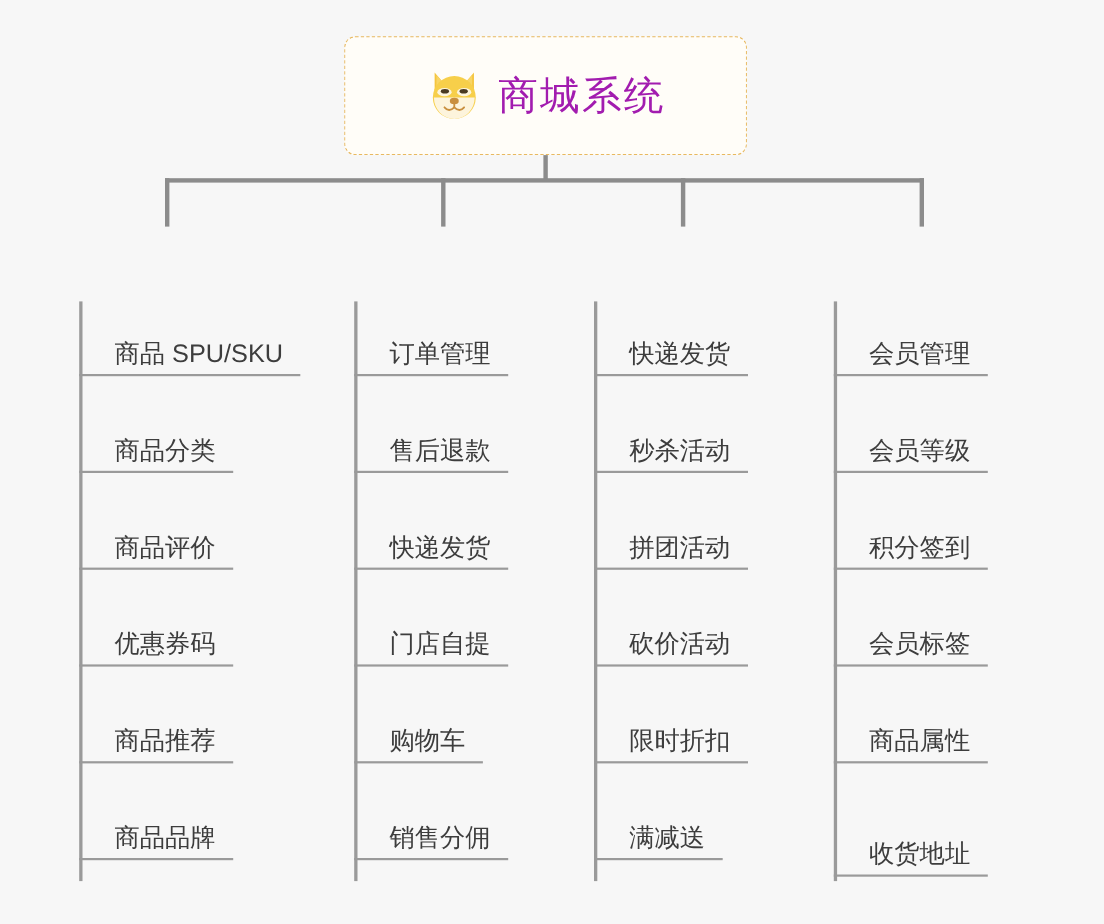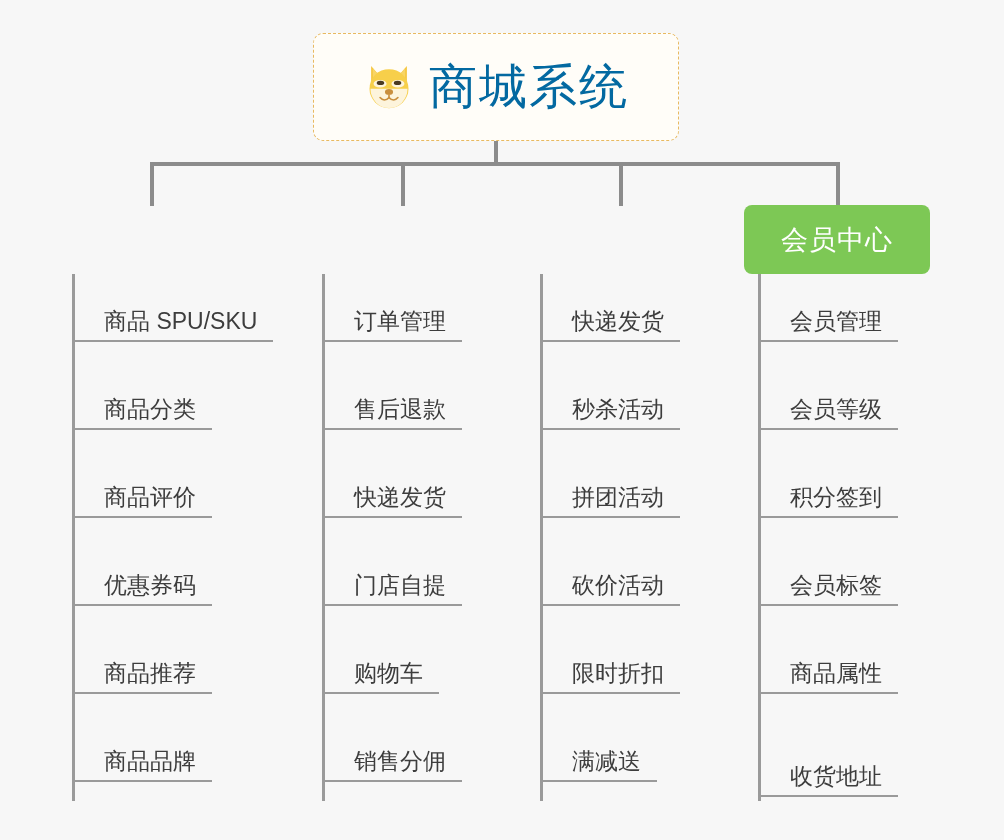--- a/index.html
+++ b/index.html
@@ -16,21 +16,21 @@
     position:absolute;left:313px;top:33px;width:366px;height:108px;
     background:#fffdf8;
     border:1px dashed #e8b960;
     border-radius:10px;
     display:flex;align-items:center;justify-content:center;
     box-sizing:border-box;
   }
   .root-inner{display:flex;align-items:center;gap:14px;}
   .shiba{width:52px;height:52px;flex:0 0 auto;display:block;}
   .root-title{
-    font-size:48px;color:#0369a1;letter-spacing:2px;line-height:1;
+    font-size:36px;color:#a21caf;letter-spacing:2px;line-height:1;
     white-space:nowrap;
   }
 
   
   .conn{position:absolute;background:#8c8c8c;}
   .v-root{left:494px;top:141px;width:4px;height:24px;}
   .h-bus{left:150px;top:162px;width:690px;height:4px;}
   .v-drop{top:162px;width:4px;height:44px;}
 
   
@@ -158,23 +158,20 @@
         <span class="leaf-label">砍价活动</span>
       </div>
     <div class="leaf" style="top:352px">
         <span class="leaf-label">限时折扣</span>
       </div>
     <div class="leaf" style="top:440px">
         <span class="leaf-label">满减送</span>
       </div>
   </div>
 
-  <div class="cat-box" style="left:744px;background:#7dc855">
-    <span>会员中心</span>
-  </div>
   <div class="leaf-col" style="left:758px">
     <div class="trunk"></div>
     <div class="leaf" style="top:0px">
         <span class="leaf-label">会员管理</span>
       </div>
     <div class="leaf" style="top:88px">
         <span class="leaf-label">会员等级</span>
       </div>
     <div class="leaf" style="top:176px">
         <span class="leaf-label">积分签到</span>

